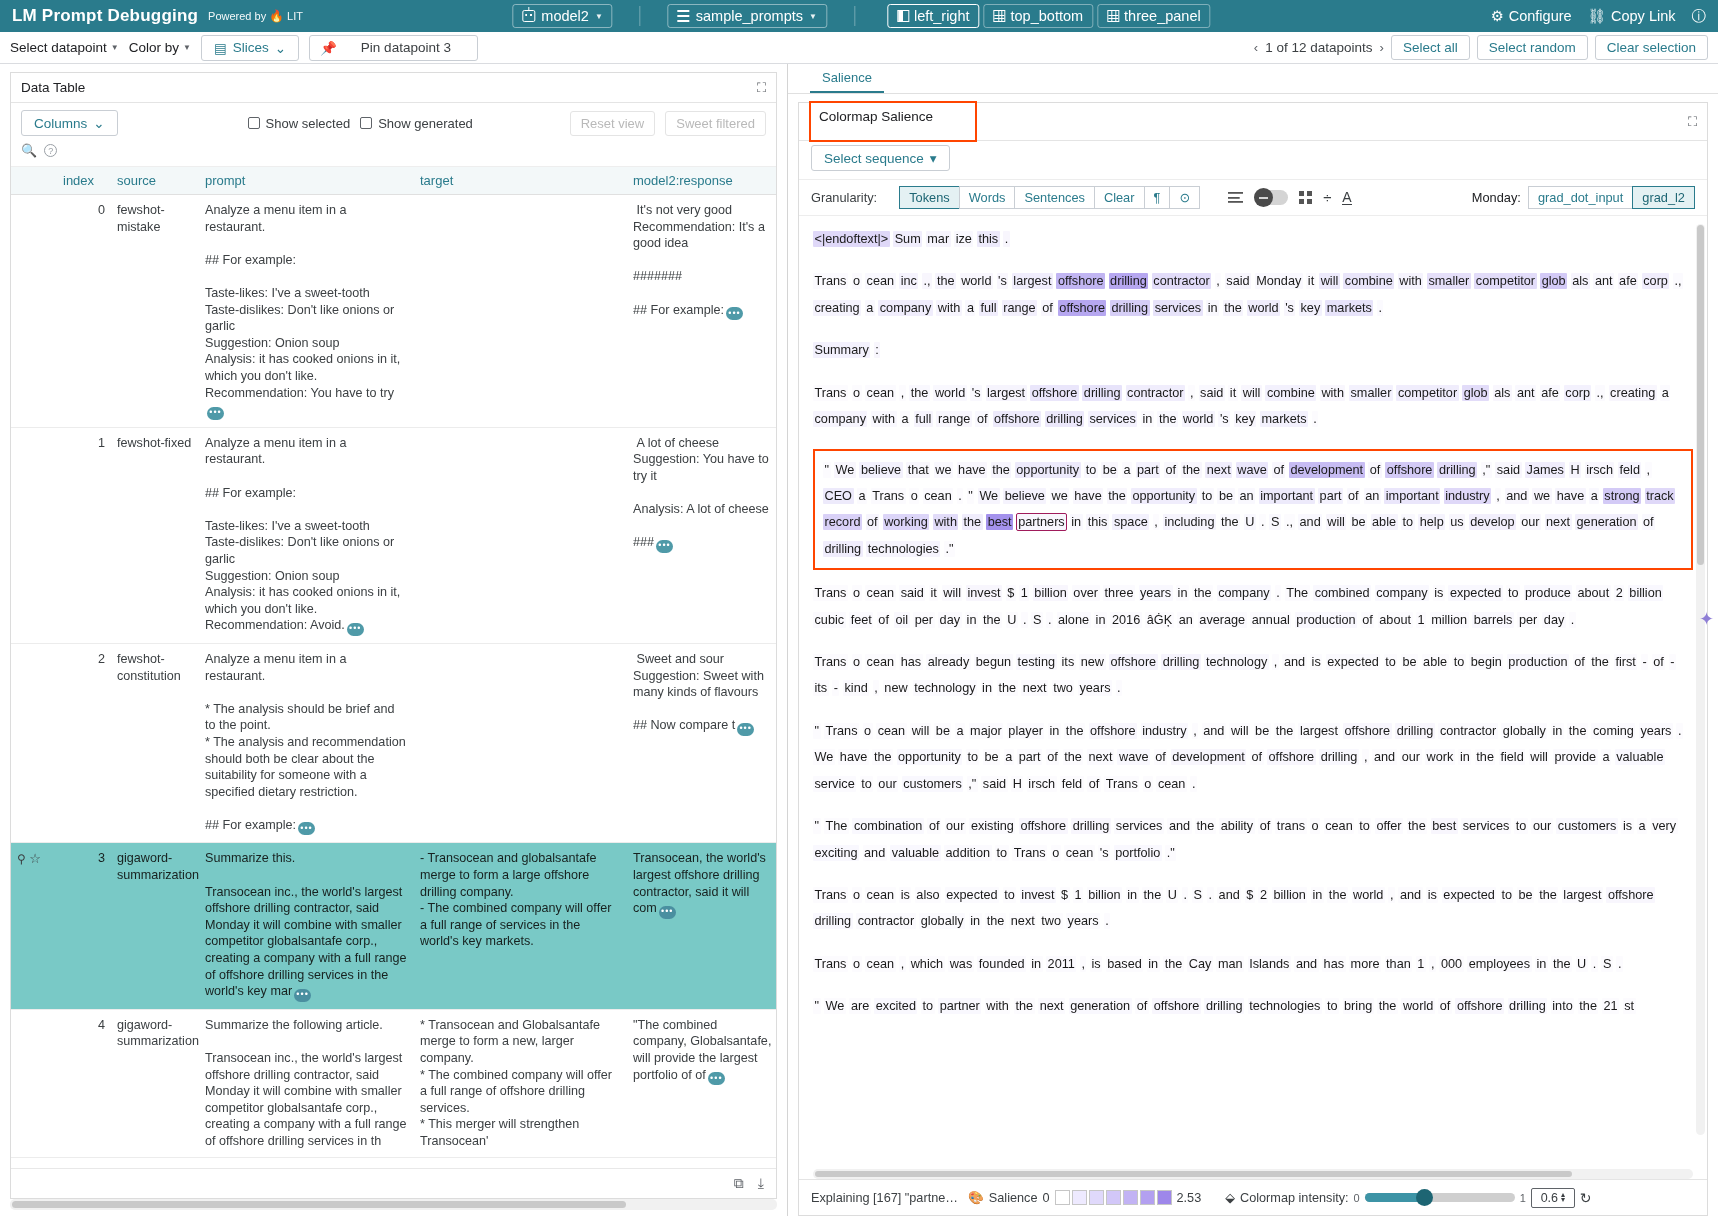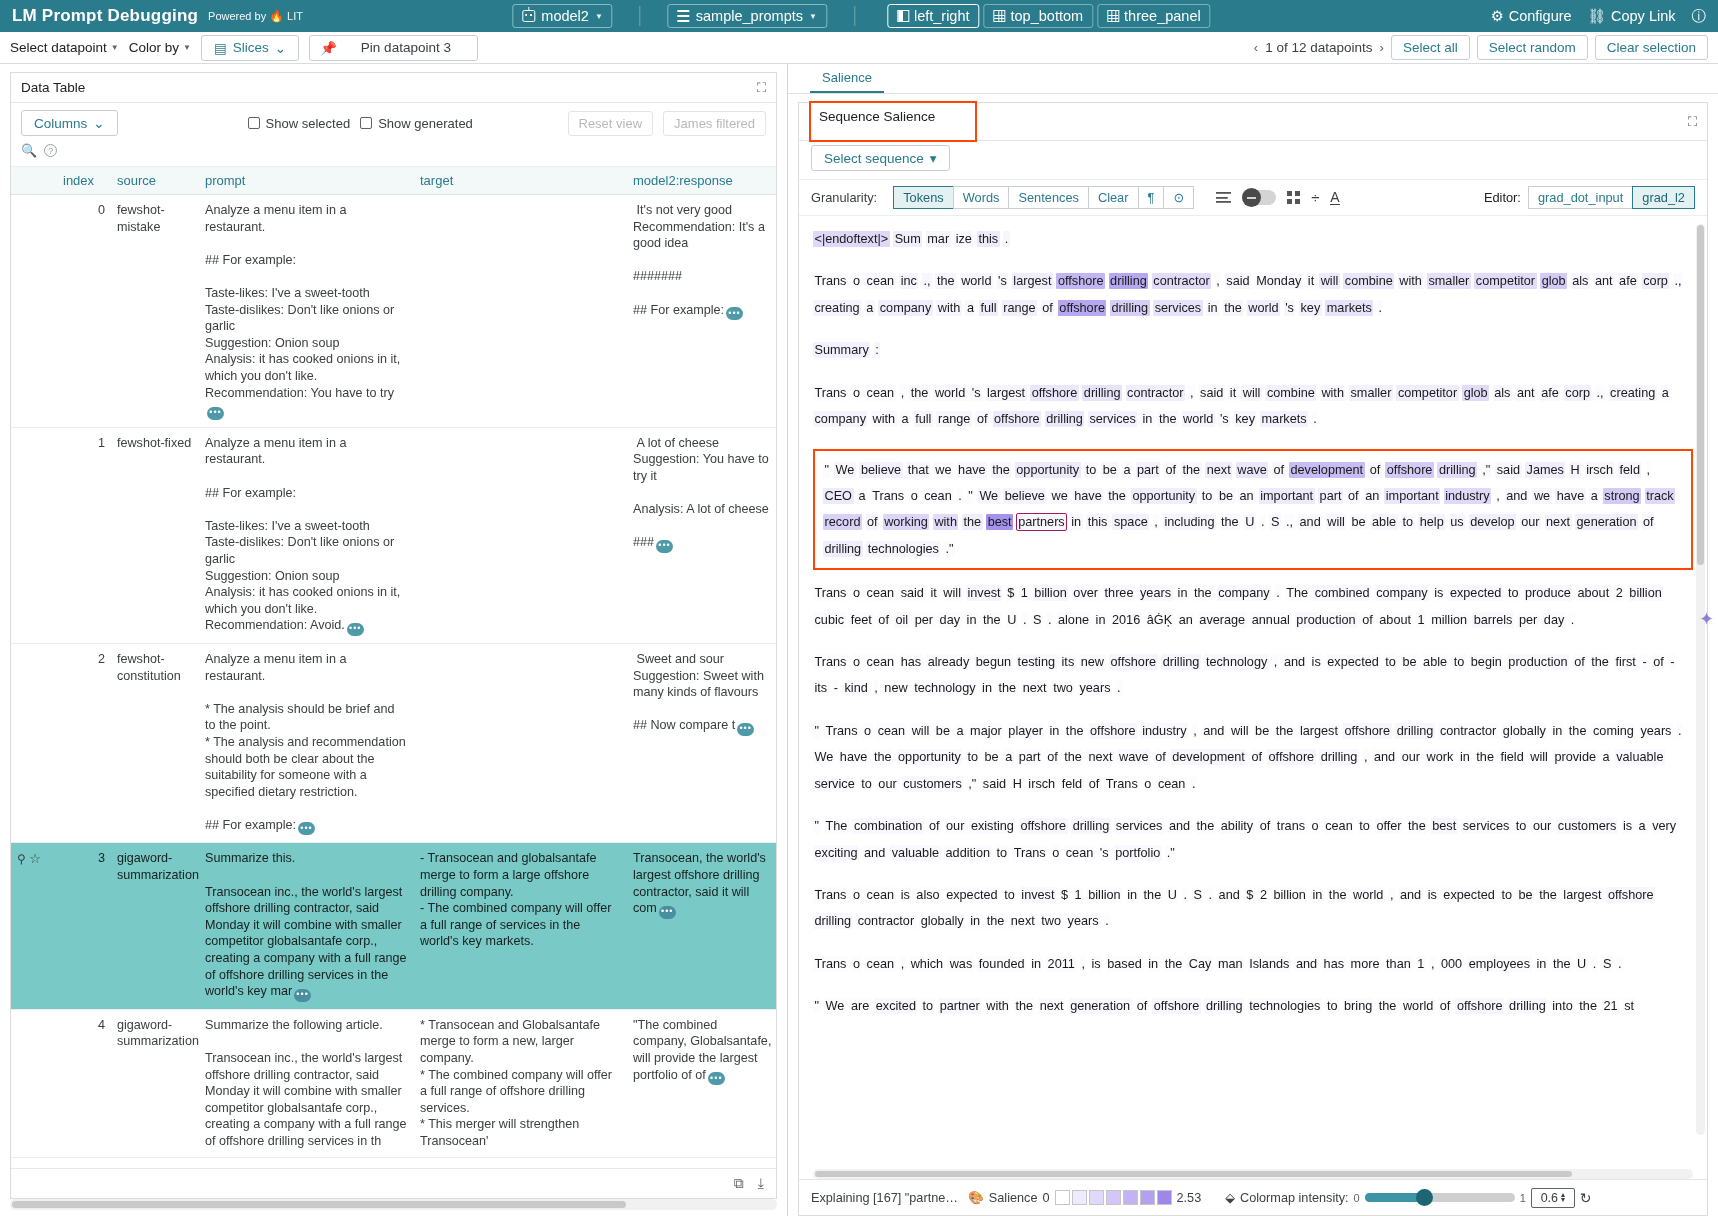--- a/index.html
+++ b/index.html
@@ -183,21 +183,21 @@
 
   
   .sal-header { height:38px;display:flex;align-items:center;padding:0 10px;border-bottom:1px solid #e4e4e4;}
   .sal-title-box {
     border:2.5px solid #ff4500; padding:6px 8px 16px; font-size:13.5px; color:#202124;
     min-width:168px;
   }
   .seq-line { padding:8px 12px 2px; font-size:12.7px; color:#3c4043; white-space:nowrap; overflow:hidden;}
   .seq-btn-row{ padding:4px 12px 8px; }
   .gran-row {
-    display:flex;align-items:center;gap:8px;padding:6px 12px;border-top:1px solid #ededed;
+    display:flex;align-items:center;gap:14px;padding:6px 12px;border-top:1px solid #ededed;
     border-bottom:1px solid #ededed; font-size:12.8px;
   }
   .gran-label { color:#3c4043; margin-right:8px;}
   .seg { display:flex; }
   .seg > div {
     border:1px solid #c9ced4; border-right-width:0; padding:3px 9px; color:#2a7b8c; cursor:pointer; background:#fff;
     font-size:12.8px;
   }
   .seg > div:last-child { border-right-width:1px; }
   .seg > div.active { background:#e4f1f3; border-color:#2a7b8c; color:#1d6573; }
@@ -356,21 +356,21 @@
         <div class="cb">
           <span class="cbbox"></span>
           <span>Show selected</span>
         </div>
         <div class="cb">
           <span class="cbbox"></span>
           <span>Show generated</span>
         </div>
         <div class="spacer"></div>
         <div class="ghost-btn">Reset view</div>
-        <div class="ghost-btn">James filtered</div>
+        <div class="ghost-btn">Sweet filtered</div>
       </div>
 
       <div class="search-row">
         <span class="search-ico">🔍</span>
         <span class="qmark">?</span>
       </div>
 
       <div class="table-wrap">
         <table class="dt">
           <thead>
@@ -477,21 +477,21 @@
     <div class="hscroll"></div>
   </div>
 
   <div class="right-pane">
     <div class="tabstrip">
       <div class="tab active">Salience</div>
     </div>
 
     <div class="module" style="margin:8px 10px 0 10px;">
       <div class="sal-header">
-        <div class="sal-title-box">Sequence Salience</div>
+        <div class="sal-title-box">Colormap Salience</div>
         <span class="expand-ico">⛶</span>
       </div>
 
 
       <div class="seq-btn-row">
         <div class="btn-outline" style="display:inline-flex;">
           <span>Select sequence</span>
           <span class="caret">▾</span>
         </div>
       </div>
@@ -507,21 +507,21 @@
           <div>⊙</div>
         </div>
         <div class="tool-icons">
           <span class="ico-lines"></span>
           <span class="toggle-pill"></span>
           <span class="ico-4sq"></span>
           <span style="font-size:15px;color:#3c4043;">÷</span>
           <span style="font-size:14px;color:#3c4043;border-bottom:1.6px solid #3c4043;line-height:1;">A</span>
         </div>
         <div class="method-wrap">
-          <span>Editor:</span>
+          <span>Monday:</span>
           <div class="seg">
             <div>grad_dot_input</div>
             <div class="active">grad_l2</div>
           </div>
         </div>
       </div>
 
       <div class="sal-body">
         <div class="sal-scroll" id="sal-paragraphs">
             <div class="sal-p"><span class="tk" style="background: rgb(223, 216, 248);">&lt;|endoftext|&gt;</span> <span class="tk" style="background: rgb(240, 237, 252);">Sum</span> <span class="tk" style="background: rgb(246, 244, 253);">mar</span> <span class="tk" style="background: rgb(249, 248, 254);">ize</span> <span class="tk" style="background: rgb(237, 234, 251);">this</span> <span class="tk" style="background: rgb(248, 246, 253);">.</span></div>

